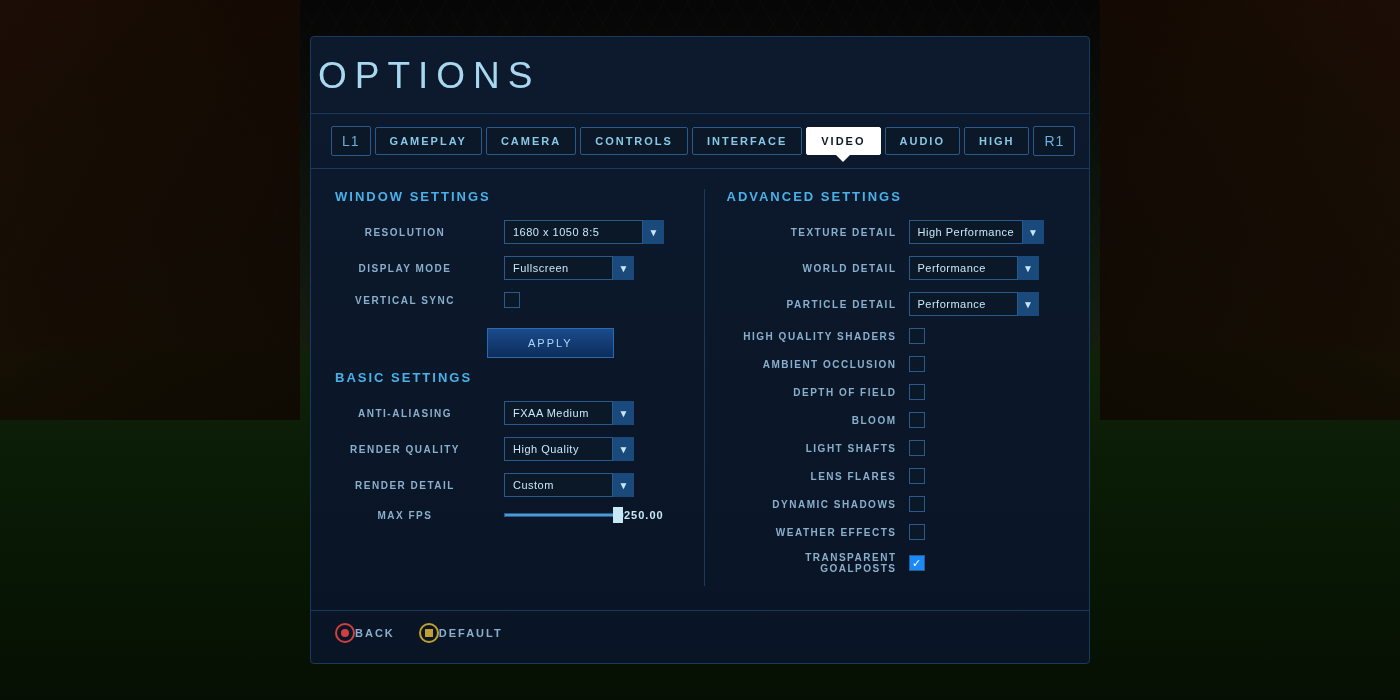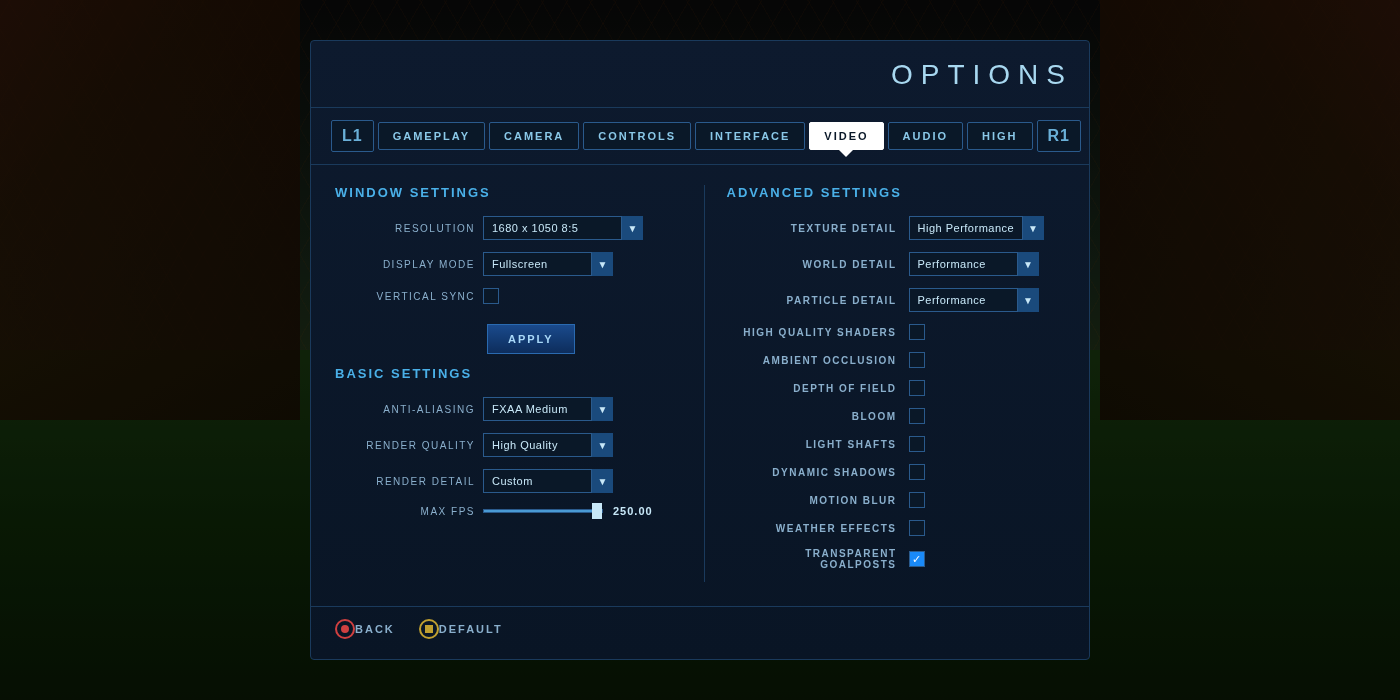--- a/index.html
+++ b/index.html
@@ -62,45 +62,45 @@
       left: 50%;
       transform: translate(-50%, -50%);
       width: 780px;
       background: linear-gradient(180deg, #0d1a2e 0%, #091525 100%);
       border: 1px solid #1a3a5c;
       border-radius: 4px;
       padding: 0 0 20px 0;
     }
 
     .dialog-title {
-      text-align: right;
+      text-align: left;
       color: #a8d8f0;
-      font-size: 28px;
+      font-size: 37px;
       font-weight: 300;
       letter-spacing: 8px;
-      padding: 18px 16px 16px;
+      padding: 18px 7px 16px;
       border-bottom: 1px solid #1a3a5c;
     }
 
     
     .tab-bar {
       display: flex;
       align-items: center;
       padding: 12px 20px;
       gap: 4px;
       border-bottom: 1px solid #1a3a5c;
     }
 
     .tab-nav-btn {
       background: #0a1828;
       border: 1px solid #2a5a8c;
       color: #6ab0d8;
       padding: 6px 10px;
-      font-size: 16px;
-      font-weight: bold;
+      font-size: 14px;
+      font-weight: normal;
       letter-spacing: 1px;
       cursor: pointer;
       border-radius: 2px;
     }
 
     .tab {
       background: #0a1828;
       border: 1px solid #2a5a8c;
       color: #8ac8e8;
       padding: 7px 14px;
@@ -160,25 +160,25 @@
 
     .setting-row {
       display: flex;
       align-items: center;
       margin-bottom: 12px;
     }
 
     .setting-label {
       color: #8aafcc;
       font-size: 10px;
-      font-weight: normal;
+      font-weight: bold;
       letter-spacing: 1.5px;
-      text-align: right;
+      text-align: center;
       flex: 0 0 140px;
-      margin-right: 8px;
+      margin-right: 29px;
     }
 
     .setting-label-right {
       color: #8aafcc;
       font-size: 10px;
       font-weight: bold;
       letter-spacing: 1.5px;
       text-align: right;
       flex: 0 0 170px;
       margin-right: 12px;
@@ -238,34 +238,34 @@
       font-size: 11px;
       top: 50%;
       left: 50%;
       transform: translate(-50%, -50%);
     }
 
     .apply-btn {
       background: linear-gradient(180deg, #1a4a8c 0%, #0d2d5c 100%);
       border: 1px solid #2a6ab0;
       color: #a8d8f8;
-      padding: 8px 20px;
+      padding: 8px 40px;
       font-size: 11px;
-      font-weight: bold;
+      font-weight: normal;
       letter-spacing: 2px;
       cursor: pointer;
       margin-top: 8px;
       margin-left: 152px;
     }
 
     
     .slider-wrapper {
       display: flex;
       align-items: center;
-      gap: 10px;
+      gap: 0;
     }
 
     .slider {
       width: 120px;
       appearance: none;
       height: 4px;
       background: linear-gradient(90deg, #4a9ad4 0%, #4a9ad4 100%);
       border: 1px solid #2a5a8c;
       cursor: pointer;
     }
@@ -546,30 +546,30 @@
       <div class="setting-row">
         <span class="setting-label-right">BLOOM</span>
         <input type="checkbox" class="checkbox" style="">
       </div>
 
       <div class="setting-row">
         <span class="setting-label-right">LIGHT SHAFTS</span>
         <input type="checkbox" class="checkbox" style="">
       </div>
 
+      <div class="setting-row">
+        <span class="setting-label-right">LENS FLARES</span>
+        <input type="checkbox" class="checkbox" style="">
+      </div>
 
       <div class="setting-row">
         <span class="setting-label-right">DYNAMIC SHADOWS</span>
         <input type="checkbox" class="checkbox" style="">
       </div>
 
-      <div class="setting-row">
-        <span class="setting-label-right">MOTION BLUR</span>
-        <input type="checkbox" class="checkbox" style="">
-      </div>
 
       <div class="setting-row">
         <span class="setting-label-right">WEATHER EFFECTS</span>
         <input type="checkbox" class="checkbox" style="">
       </div>
 
       <div class="setting-row">
         <span class="setting-label-right">TRANSPARENT GOALPOSTS</span>
         <input type="checkbox" class="checkbox checked" checked="" style="">
       </div>

